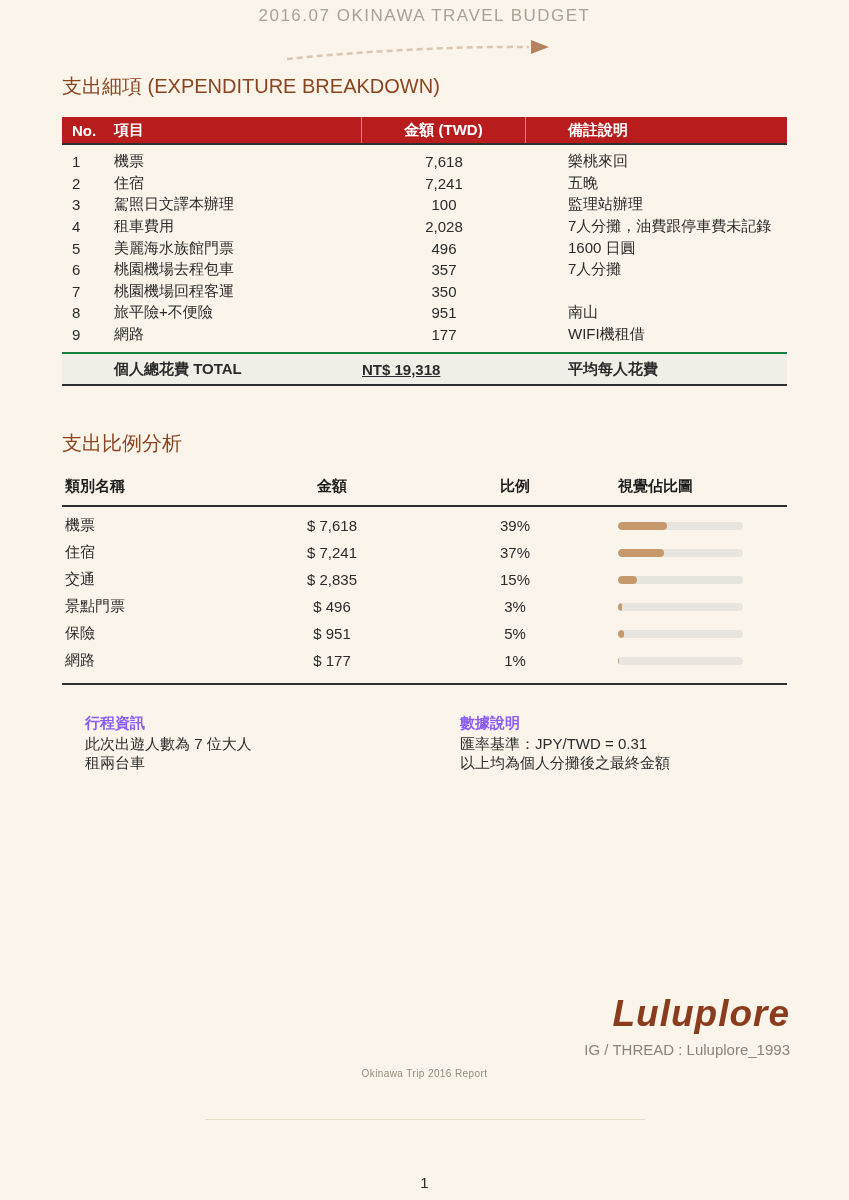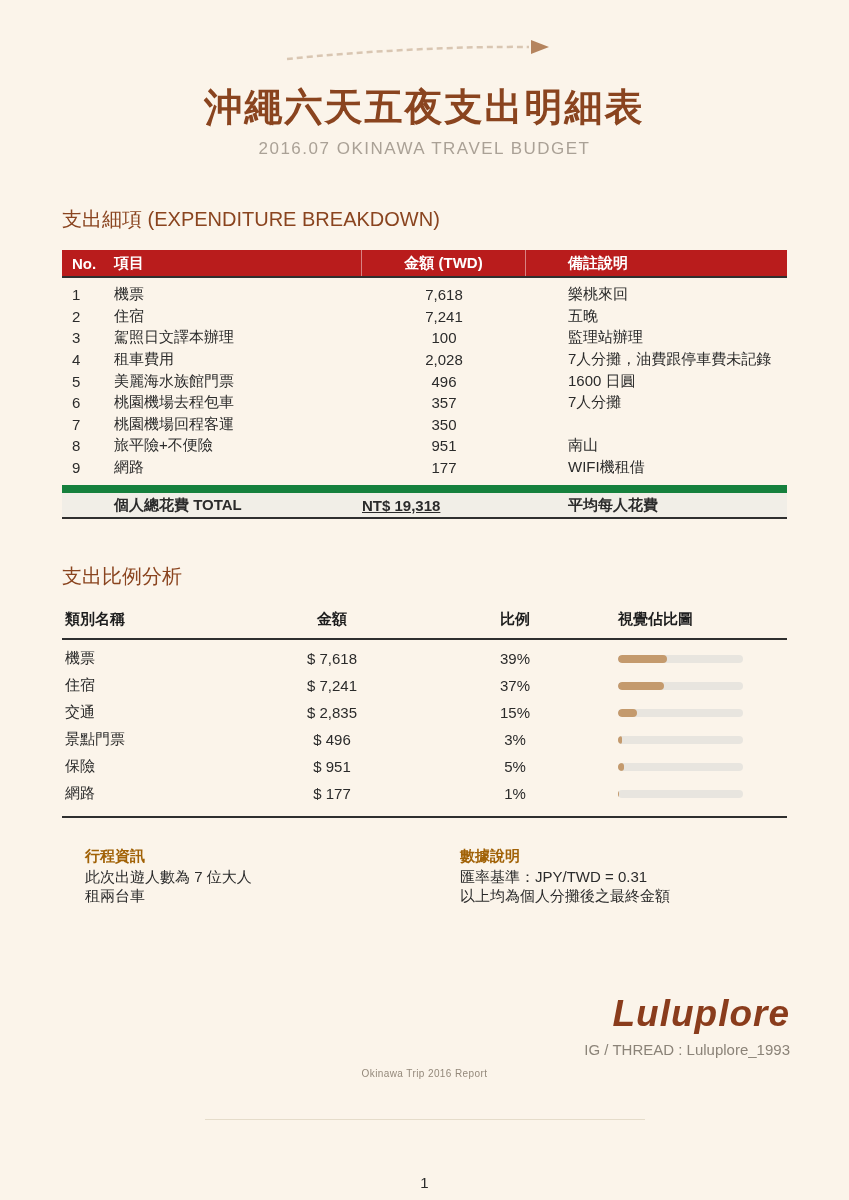--- a/index.html
+++ b/index.html
@@ -67,21 +67,21 @@
   .t1-head .hd-amount { justify-content: center; padding-left: 0; border-right: 1px solid rgba(255,255,255,0.45); }
   .t1-head .hd-note { padding-left: 42px; }
   .t1-body { padding: 6px 0 7px 0; }
   .t1-row { height: 21.6px; font-size: 15px; }
   .t1-row .c-no { padding-left: 10px; }
   .t1-row .c-item { padding-left: 10px; }
   .t1-row .c-amount { text-align: center; }
   .t1-row .c-note { padding-left: 42px; }
   .t1-total {
     background: #f1eee7;
-    border-top: 8px solid #15803d;
+    border-top: 2px solid #15803d;
     border-bottom: 2px solid #2f2f2f;
     height: 34px;
     font-weight: bold;
     font-size: 15px;
   }
   .t1-total .c-item { padding-left: 10px; }
   .t1-total .c-amount { text-align: left; text-decoration: underline; }
   .t1-total .c-note { padding-left: 42px; }
 
   
@@ -121,21 +121,21 @@
   .notes {
     margin-top: 28px;
     display: grid;
     grid-template-columns: 375px 1fr;
     padding-left: 23px;
     font-size: 15px;
     line-height: 19px;
   }
   .note-title {
     font-weight: bold;
-    color: #a16207;
+    color: #8b5cf6;
     margin-bottom: 2px;
   }
 
   
   .branding {
     position: absolute;
     right: 59px;
     top: 993px;
     text-align: right;
   }
@@ -186,21 +186,20 @@
 
 <div class="page">
 
   <div class="arrow-deco">
     <svg width="272" height="30" viewBox="0 0 272 30">
       <path d="M4 23 C 80 15, 180 10, 246 11" fill="none" stroke="#d9c6b2" stroke-width="2.5" stroke-dasharray="6,4"></path>
       <polygon points="248,4 266,11 248,18" fill="#b5845e"></polygon>
     </svg>
   </div>
 
-  <h1 class="title">沖繩六天五夜支出明細表</h1>
   <div class="subtitle">2016.07 OKINAWA TRAVEL BUDGET</div>
 
   <div class="content">
 
     <div class="section-title">支出細項 (EXPENDITURE BREAKDOWN)</div>
 
     <div class="t1">
       <div class="t1-head">
         <div class="hd-no">No.</div>
         <div class="hd-item">項目</div>

